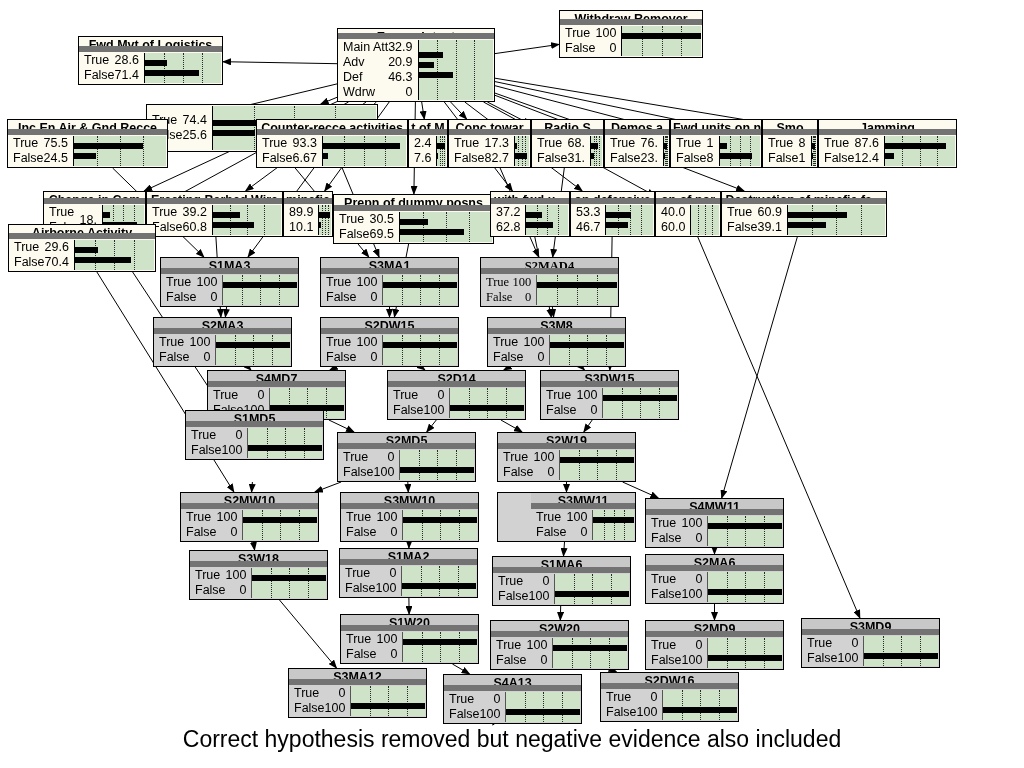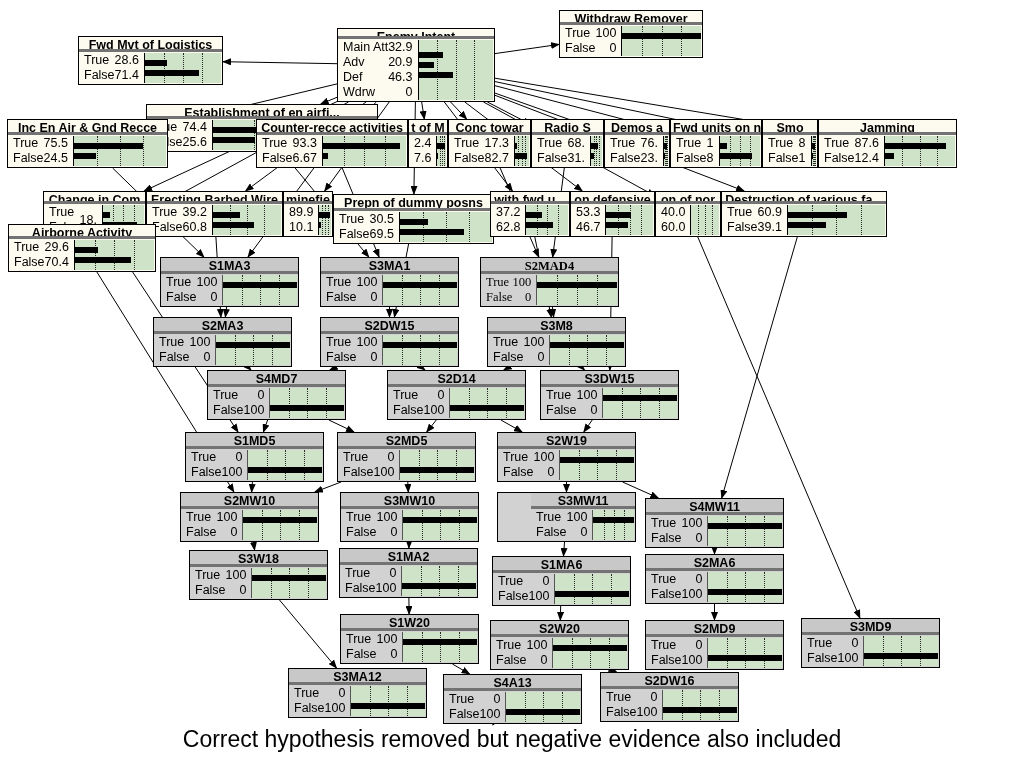--- a/index.html
+++ b/index.html
@@ -12,21 +12,21 @@
 
   .node{
     position:absolute;box-sizing:border-box;
     border:1px solid #000;background:#fdfbef;
     display:flex;flex-direction:column;overflow:hidden;
   }
   .node .hdr{
     box-sizing:border-box;width:100%;
     text-align:center;font-weight:bold;color:#000;
     font-size:12.5px;line-height:15px;padding:1px 2px 2px 2px;
-    border-bottom:3px solid #737373;white-space:nowrap;overflow:hidden;
+    border-bottom:6px solid #737373;white-space:nowrap;overflow:hidden;
   }
   .node.belief .hdr{background:#fdfbef;}
   .node.sensor{background:#d2d2d2;}
   .node.sensor .hdr{background:#c8c8c8;}
   .node .body{
     display:flex;flex-direction:row;flex:1 1 auto;align-items:stretch;
     padding:1px 0 1px 0;
   }
   .node.sensor .body{background:#d2d2d2;}
   .labels{display:flex;flex-direction:column;justify-content:center;padding-left:5px;}
@@ -208,21 +208,20 @@
             <div class="barrow">
               <b style="width: 28.6%;"></b>
             </div>
             <div class="barrow">
               <b style="width: 71.4%;"></b>
             </div>
           </div>
         </div>
       </div>
       <div class="node belief" style="left: 146px; top: 104px; width: 232px; height: 48px;">
-        <div class="hdr">Establishment of en airfi...</div>
         <div class="body">
           <div class="labels">
             <div class="lbl">True</div>
             <div class="lbl">False</div>
           </div>
           <div class="nums">
             <div class="num">74.4</div>
             <div class="num">25.6</div>
           </div>
           <div class="bars">
@@ -650,21 +649,21 @@
             <div class="barrow">
               <b style="width: 0%;"></b>
             </div>
             <div class="barrow">
               <b style="width: 0%;"></b>
             </div>
           </div>
         </div>
       </div>
       <div class="node belief" style="left: 721px; top: 191px; width: 166px; height: 46px;">
-        <div class="hdr">Destruction of various  fa...</div>
+        <div class="hdr">Destruction of minefie  fa...</div>
         <div class="body">
           <div class="labels">
             <div class="lbl">True</div>
             <div class="lbl">False</div>
           </div>
           <div class="nums">
             <div class="num">60.9</div>
             <div class="num">39.1</div>
           </div>
           <div class="bars">
@@ -935,21 +934,21 @@
             </div>
             <div class="barrow">
               <b style="width: 100%;"></b>
             </div>
             <div class="barrow">
               <b style="width: 0%;"></b>
             </div>
           </div>
         </div>
       </div>
-      <div class="node sensor" style="left: 185px; top: 432px; width: 139px; height: 50px;">
+      <div class="node sensor" style="left: 185px; top: 410px; width: 139px; height: 50px;">
         <div class="hdr">S1MD5</div>
         <div class="body">
           <div class="labels">
             <div class="lbl">True</div>
             <div class="lbl">False</div>
           </div>
           <div class="nums">
             <div class="num">0</div>
             <div class="num">100</div>
           </div>

